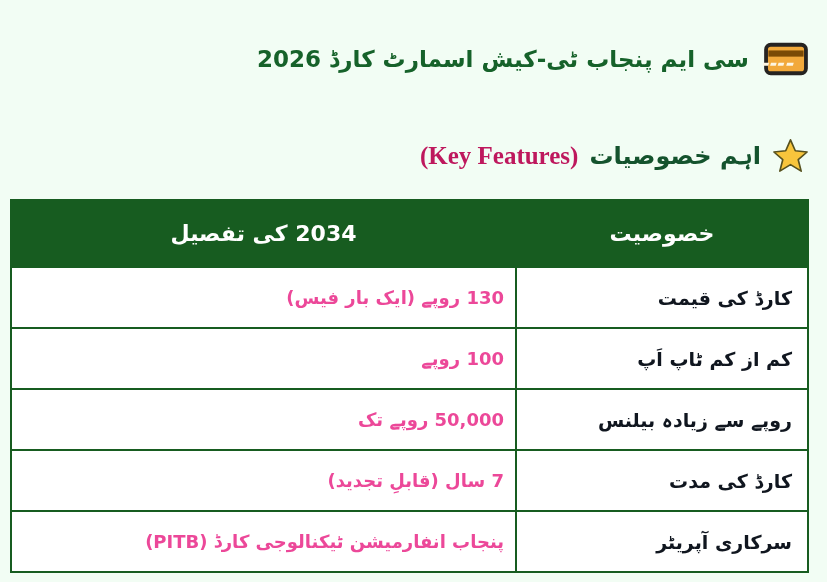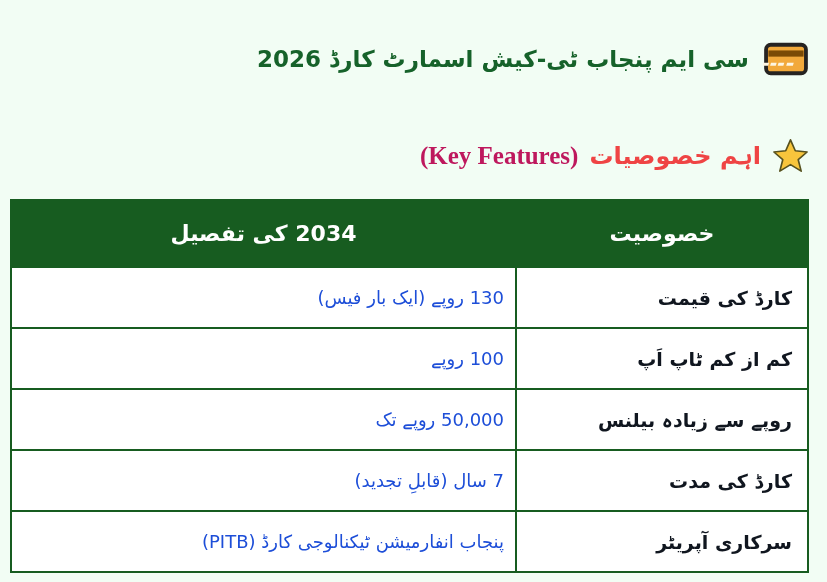--- a/index.html
+++ b/index.html
@@ -18,21 +18,21 @@
     font-size:23px; font-weight:bold; color:#16622a;
     white-space:nowrap; letter-spacing:0.5px;
   }
   
   .heading-row {
     position:absolute; top:138px; right:18px;
     display:flex; direction:rtl; align-items:center; gap:11px;
   }
   .star-icon { width:37px; height:35px; flex:0 0 auto; }
   .heading-urdu {
-    font-size:24px; font-weight:bold; color:#ef4444; white-space:nowrap;
+    font-size:24px; font-weight:bold; color:#14532d; white-space:nowrap;
   }
   .heading-latin {
     font-family:"Liberation Serif", serif;
     font-size:25px; font-weight:bold; color:#be185d; white-space:nowrap;
   }
   
   .features-table {
     position:absolute; top:199px; left:10px; width:797px;
     border-collapse:collapse; direction:rtl; table-layout:fixed;
     background:#ffffff;
@@ -47,21 +47,21 @@
   }
   .features-table tbody td {
     height:59px; vertical-align:middle; background:#ffffff;
   }
   td.feature-cell {
     text-align:right; padding:0 15px;
     font-size:19px; font-weight:600; color:#10161f; white-space:nowrap;
   }
   td.detail-cell {
     text-align:right; padding:0 11px;
-    font-size:18px; font-weight:400; color:#1d4ed8; white-space:nowrap;
+    font-size:18px; font-weight:700; color:#ec4899; white-space:nowrap;
   }
 </style>
 </head>
 <body>
 
 <div class="page">
 
   <div class="title-row">
     <svg class="card-icon" viewBox="0 0 48 40" aria-hidden="true">
       <rect x="3" y="5" width="42" height="30" rx="5" fill="#f2a93b" stroke="#262321" stroke-width="4"></rect>

